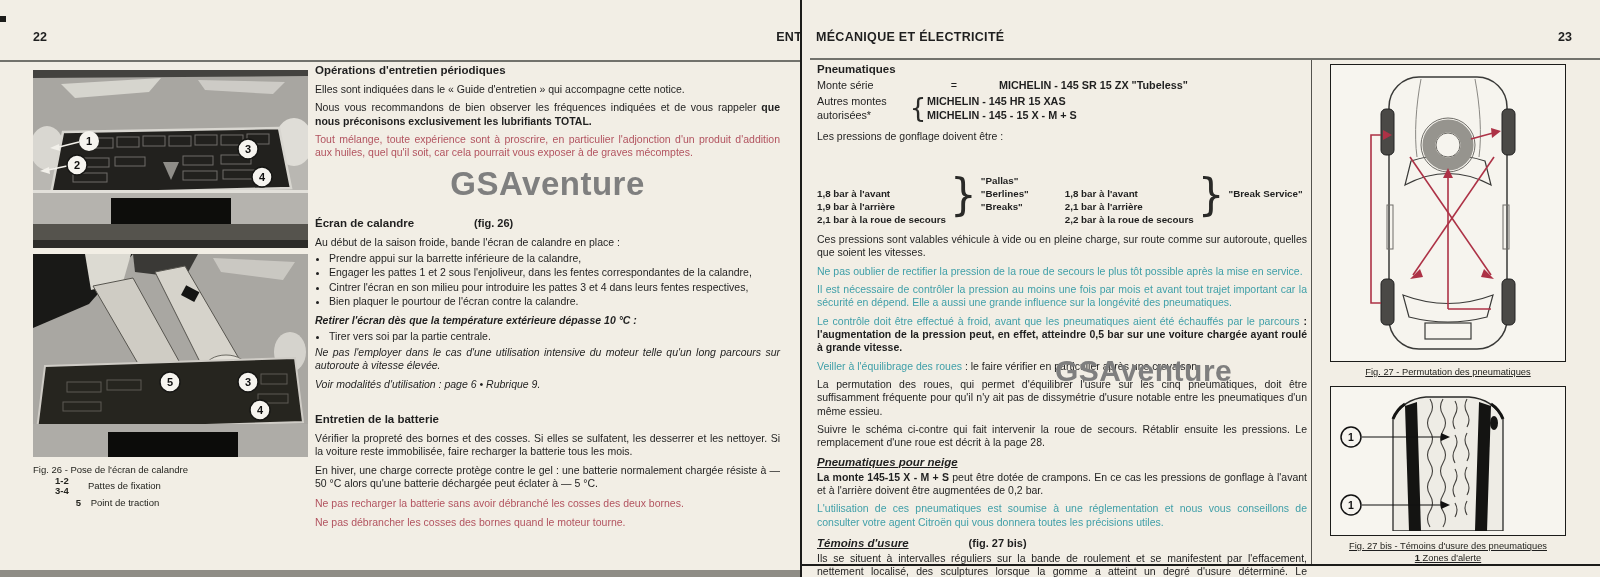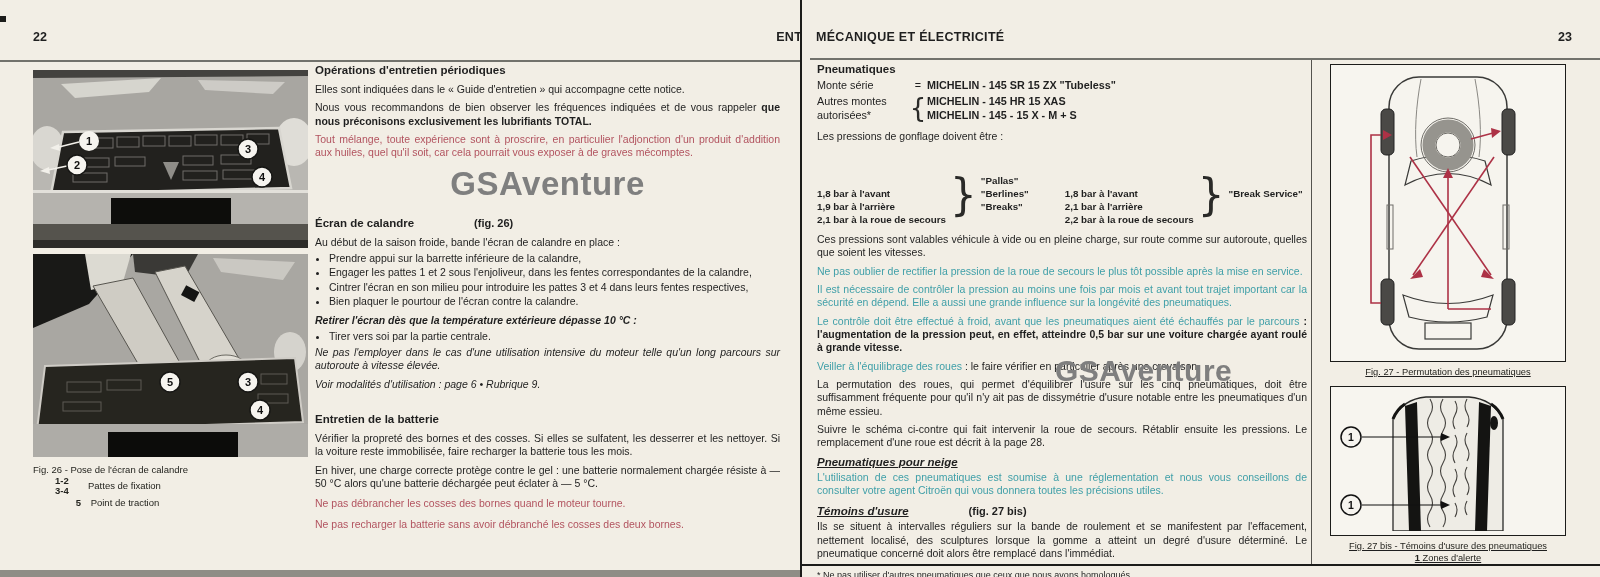--- a/index.html
+++ b/index.html
@@ -32,21 +32,21 @@
   .watermark{font-weight:bold;color:#7f7f7f;letter-spacing:.5px;}
   .wm-left{font-size:33px;text-align:center;margin:4px 0 10px;}
   .wm-right{position:absolute;left:253px;top:354px;font-size:30px;}
   .h-row{display:flex;margin:14px 0 7px;}
   .h-row .figref{margin-left:60px;font-weight:bold;font-size:11px;}
   ul.blist{margin:0 0 6px;padding-left:14px;}
   ul.blist li{font-size:10.5px;line-height:1.27;margin:0 0 1px;text-align:justify;}
   .sp-top{margin-top:22px;}
   
   .spec{font-size:10.8px;line-height:1.3;margin:0 0 4px;}
-  .spec-row{display:flex;}
+  .spec-row{display:flex;gap:36px;}
   .spec-label{width:92px;}
   .spec-eq{width:18px;text-align:center;}
   .spec-vals{font-weight:bold;}
   .spec-row2{display:flex;align-items:center;}
   .brace-sm{font-family:"DejaVu Sans",sans-serif;font-size:26px;font-weight:normal;width:18px;
             text-align:center;color:#2a2a28;transform:scaleY(1.05);}
   .press-wrap{display:flex;margin:2px 0 6px;}
   .press-group{display:flex;align-items:center;}
   .press-lines{font-size:9.8px;font-weight:bold;line-height:1.32;margin-top:26px;}
   .press-labels{font-size:9.8px;font-weight:bold;line-height:1.32;margin-left:4px;}
@@ -195,22 +195,22 @@
       <p class="p bold it" style="margin-bottom:2px;">Retirer l'écran dès que la température extérieure dépasse 10 °C :</p>
       <ul class="blist" style="margin-bottom:3px;">
         <li>Tirer vers soi par la partie centrale.</li>
       </ul>
       <p class="p it">Ne pas l'employer dans le cas d'une utilisation intensive du moteur telle qu'un long parcours sur autoroute à vitesse élevée.</p>
       <p class="p it">Voir modalités d'utilisation : page 6 • Rubrique 9.</p>
 
       <div class="stitle sp-top">Entretien de la batterie</div>
       <p class="p">Vérifier la propreté des bornes et des cosses. Si elles se sulfatent, les desserrer et les nettoyer. Si la voiture reste immobilisée, faire recharger la batterie tous les mois.</p>
       <p class="p" style="margin-bottom:7px;">En hiver, une charge correcte protège contre le gel : une batterie normalement chargée résiste à — 50 °C alors qu'une batterie déchargée peut éclater à — 5 °C.</p>
+      <p class="p red">Ne pas recharger la batterie sans avoir débranché les cosses des deux bornes.</p>
       <p class="p red" style="margin-bottom:7px;">Ne pas débrancher les cosses des bornes quand le moteur tourne.</p>
-      <p class="p red">Ne pas recharger la batterie sans avoir débranché les cosses des deux bornes.</p>
     </div>
 
     <div class="bottombar-left"></div>
   </div>
 
   <div class="page page-right">
     <span class="runhead" style="left:14px;">MÉCANIQUE ET ÉLECTRICITÉ</span>
     <span class="pagenum" style="right:30px;">23</span>
     <div class="headrule" style="top:58px;left:8px;right:2px;"></div>
 
@@ -260,20 +260,21 @@
       <p class="p teal">Ne pas oublier de rectifier la pression de la roue de secours le plus tôt possible après la mise en service.</p>
       <p class="p teal">Il est nécessaire de contrôler la pression au moins une fois par mois et avant tout trajet important car la sécurité en dépend. Elle a aussi une grande influence sur la longévité des pneumatiques.</p>
       <p class="p"><span class="teal">Le contrôle doit être effectué à froid, avant que les pneumatiques aient été échauffés par le parcours</span><span class="bold"> : l'augmentation de la pression peut, en effet, atteindre 0,5 bar sur une voiture chargée ayant roulé à grande vitesse.</span></p>
       <p class="p"><span class="teal">Veiller à l'équilibrage des roues</span><span> : le faire vérifier en particulier après une crevaison.</span></p>
       <p class="p">La permutation des roues, qui permet d'équilibrer l'usure sur les cinq pneumatiques, doit être suffisamment fréquente pour qu'il n'y ait pas de dissymétrie d'usure notable entre les pneumatiques d'un même essieu.</p>
       <p class="p">Suivre le schéma ci-contre qui fait intervenir la roue de secours. Rétablir ensuite les pressions. Le remplacement d'une roue est décrit à la page 28.</p>
 
       <div class="h-row" style="margin:6px 0 3px;">
         <span class="stitle it uline" style="margin:0;">Pneumatiques pour neige</span>
       </div>
+      <p class="p"><span class="bold">La monte 145-15 X - M + S</span><span> peut être dotée de crampons. En ce cas les pressions de gonflage à l'avant et à l'arrière doivent être augmentées de 0,2 bar.</span></p>
       <p class="p teal">L'utilisation de ces pneumatiques est soumise à une réglementation et nous vous conseillons de consulter votre agent Citroën qui vous donnera toutes les précisions utiles.</p>
 
       <div class="h-row" style="margin:8px 0 3px;">
         <span class="stitle it uline" style="margin:0;">Témoins d'usure</span>
         <span class="figref">(fig. 27 bis)</span>
       </div>
       <p class="p">Ils se situent à intervalles réguliers sur la bande de roulement et se manifestent par l'effacement, nettement localisé, des sculptures lorsque la gomme a atteint un degré d'usure déterminé. Le pneumatique concerné doit alors être remplacé dans l'immédiat.</p>
       <p class="footnote">* Ne pas utiliser d'autres pneumatiques que ceux que nous avons homologués.</p>
     </div>
 

